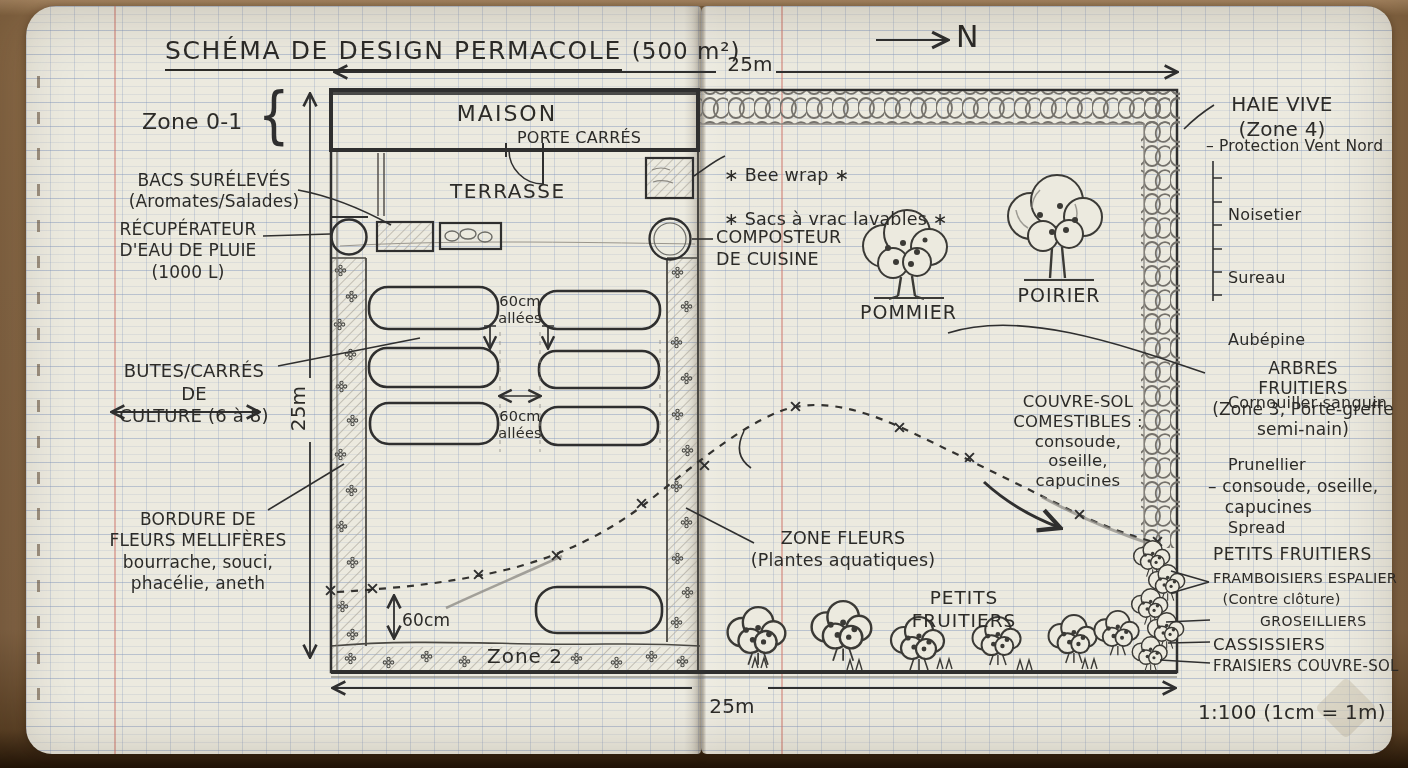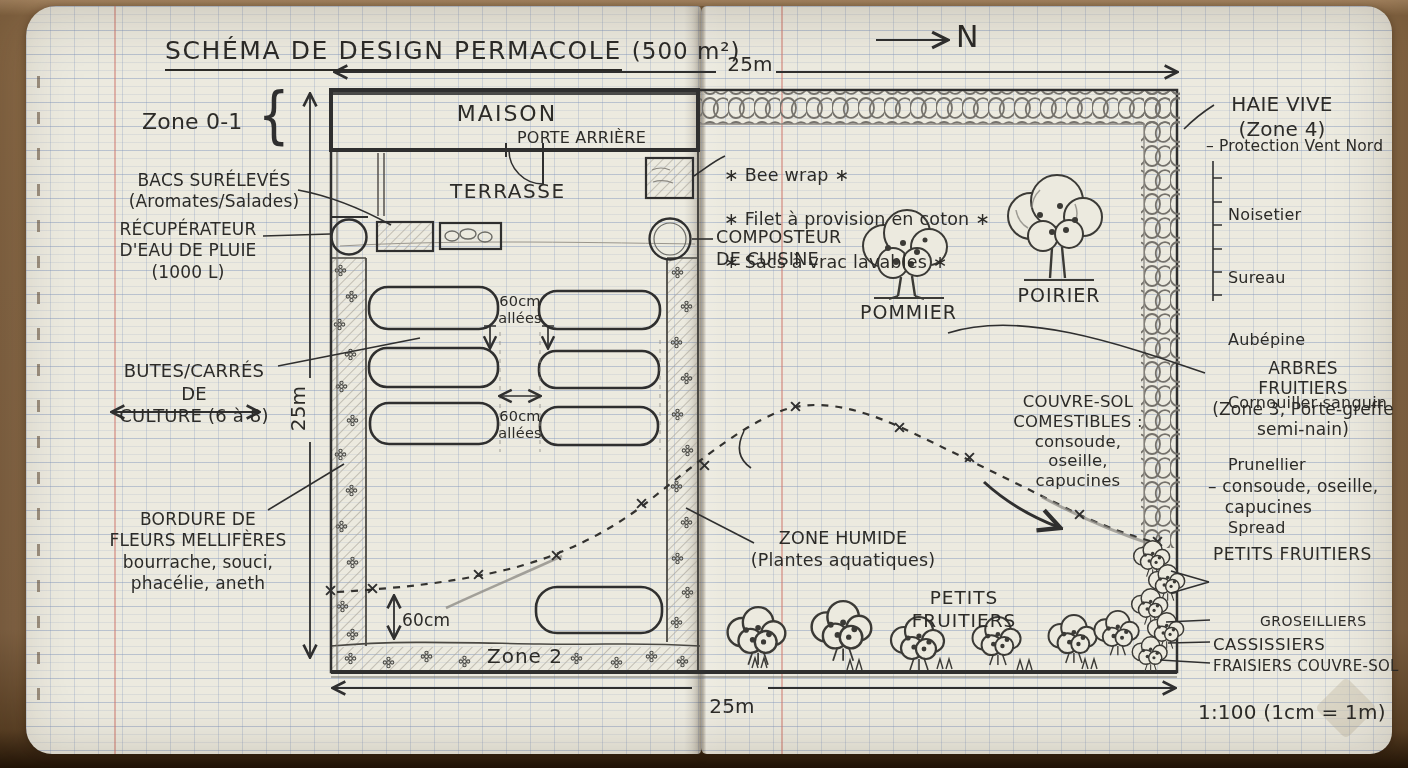--- a/index.html
+++ b/index.html
@@ -344,34 +344,33 @@
   <div class="lb" style="left:956px;top:18px;font-size:30px;">N</div>
 
   <div class="lb c" style="left:722px;top:52px;width:56px;font-size:20px;">25m</div>
   <div class="lb c" style="left:700px;top:694px;width:64px;font-size:20px;">25m</div>
   <div class="lb c rot" style="left:268px;top:396px;width:60px;font-size:20px;">25m</div>
 
   <div class="lb" style="left:142px;top:108px;font-size:22px;">Zone 0-1</div>
   <div class="lb brace" style="left:254px;top:76px;">{</div>
 
   <div class="lb c" style="left:452px;top:100px;width:110px;font-size:22px;letter-spacing:2px;">MAISON</div>
-  <div class="lb" style="left:517px;top:128px;font-size:16px;">PORTE ARRIÈRE</div>
+  <div class="lb" style="left:517px;top:128px;font-size:16px;">PORTE CARRÉS</div>
   <div class="lb c" style="left:450px;top:179px;width:110px;font-size:20px;letter-spacing:1.5px;">TERRASSE</div>
 
   <div class="lb c" style="left:128px;top:170px;width:172px;">BACS SURÉLEVÉS
 (Aromates/Salades)</div>
   <div class="lb c" style="left:112px;top:219px;width:152px;">RÉCUPÉRATEUR
 D'EAU DE PLUIE
 (1000 L)</div>
   <div class="lb" style="left:716px;top:227px;font-size:17.5px;">COMPOSTEUR
 DE CUISINE</div>
 
   <div class="lb" style="left:724px;top:143px;font-size:17.5px;">
     <div>∗ Bee wrap ∗</div>
-    <div>∗ Filet à provision en coton ∗</div>
     <div>∗ Sacs à vrac lavables ∗</div>
   </div>
 
   <div class="lb c" style="left:860px;top:301px;width:96px;font-size:19px;letter-spacing:1px;">POMMIER</div>
   <div class="lb c" style="left:1013px;top:284px;width:92px;font-size:19px;letter-spacing:1px;">POIRIER</div>
 
   <div class="lb c" style="left:1212px;top:92px;width:140px;font-size:20px;">HAIE VIVE
 (Zone 4)</div>
   <div class="lb" style="left:1206px;top:137px;font-size:15.5px;">– Protection Vent Nord</div>
   <div class="lb list-col" style="left:1228px;top:166px;font-size:16px;">
@@ -388,37 +387,39 @@
   <div class="lb c" style="left:108px;top:509px;width:180px;">BORDURE DE
 FLEURS MELLIFÈRES
 bourrache, souci,
 phacélie, aneth</div>
 
   <div class="lb c" style="left:497px;top:293px;width:46px;font-size:14.5px;line-height:1.15;">60cm
 allées</div>
   <div class="lb c" style="left:497px;top:408px;width:46px;font-size:14.5px;line-height:1.15;">60cm
 allées</div>
 
-  <div class="lb c" style="left:748px;top:528px;width:190px;font-size:17.5px;">ZONE HUMIDE
+  <div class="lb c" style="left:748px;top:528px;width:190px;font-size:17.5px;">ZONE FLEURS
 (Plantes aquatiques)</div>
   <div class="lb c" style="left:1000px;top:392px;width:136px;font-size:16.5px;line-height:1.2;margin-left:10px;">COUVRE-SOL
 COMESTIBLES :
 consoude,
 oseille,
 capucines</div>
 
   <div class="lb c" style="left:1208px;top:358px;width:190px;font-size:17px;line-height:1.2;">ARBRES
 FRUITIERS
 (Zone 3, Porte-greffe
 semi-nain)</div>
   <div class="lb pre" style="left:1208px;top:476px;font-size:17px;">– consoude, oseille,
    capucines</div>
 
   <div class="lb c" style="left:874px;top:586px;width:180px;font-size:18.5px;letter-spacing:1px;">PETITS FRUITIERS</div>
   <div class="lb" style="left:1213px;top:544px;font-size:17px;letter-spacing:.5px;">PETITS FRUITIERS</div>
+  <div class="lb pre" style="left:1213px;top:568px;font-size:14.5px;line-height:1.45;">FRAMBOISIERS ESPALIER
+  (Contre clôture)</div>
   <div class="lb" style="left:1260px;top:613px;font-size:14px;letter-spacing:.5px;">GROSEILLIERS</div>
   <div class="lb" style="left:1213px;top:635px;font-size:16.5px;letter-spacing:.5px;">CASSISSIERS</div>
   <div class="lb" style="left:1213px;top:657px;font-size:15px;letter-spacing:.3px;">FRAISIERS COUVRE-SOL</div>
 
   <div class="lb" style="left:487px;top:644px;font-size:20px;letter-spacing:1px;">Zone 2</div>
   <div class="lb" style="left:402px;top:610px;font-size:17px;">60cm</div>
   <div class="lb" style="left:1198px;top:700px;font-size:20px;">1:100 (1cm = 1m)</div>
 
   <div class="vignette"></div>
 </div>

